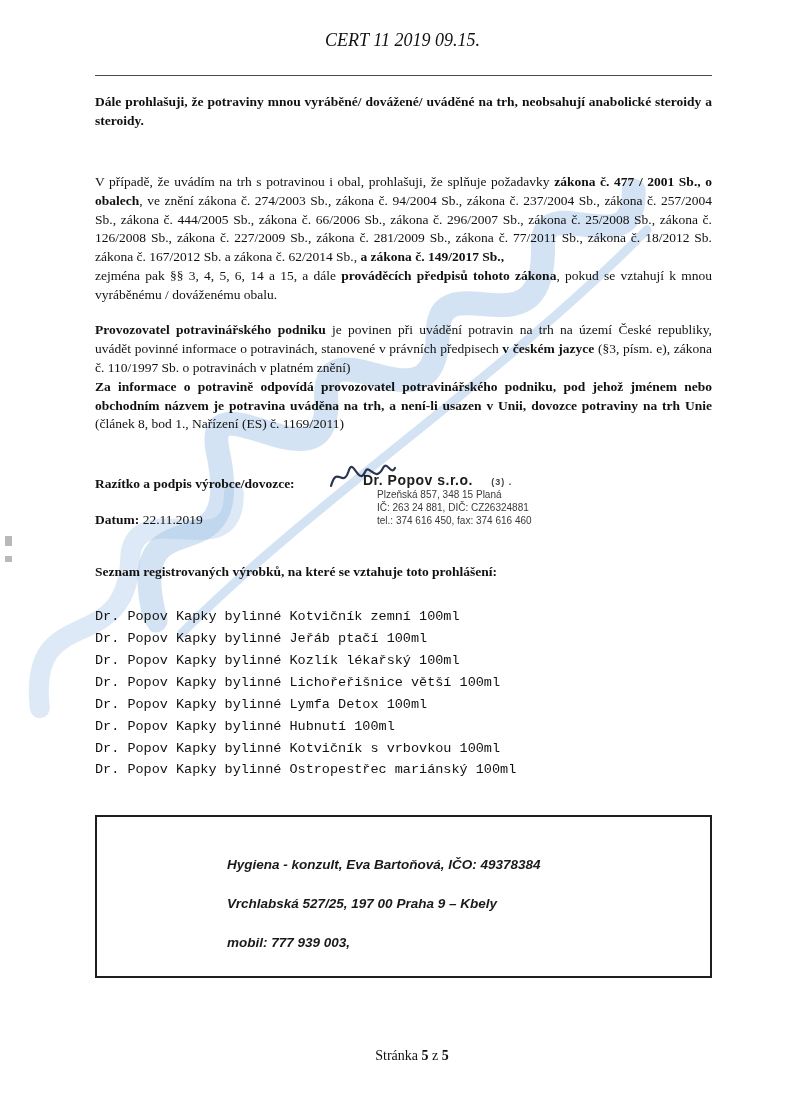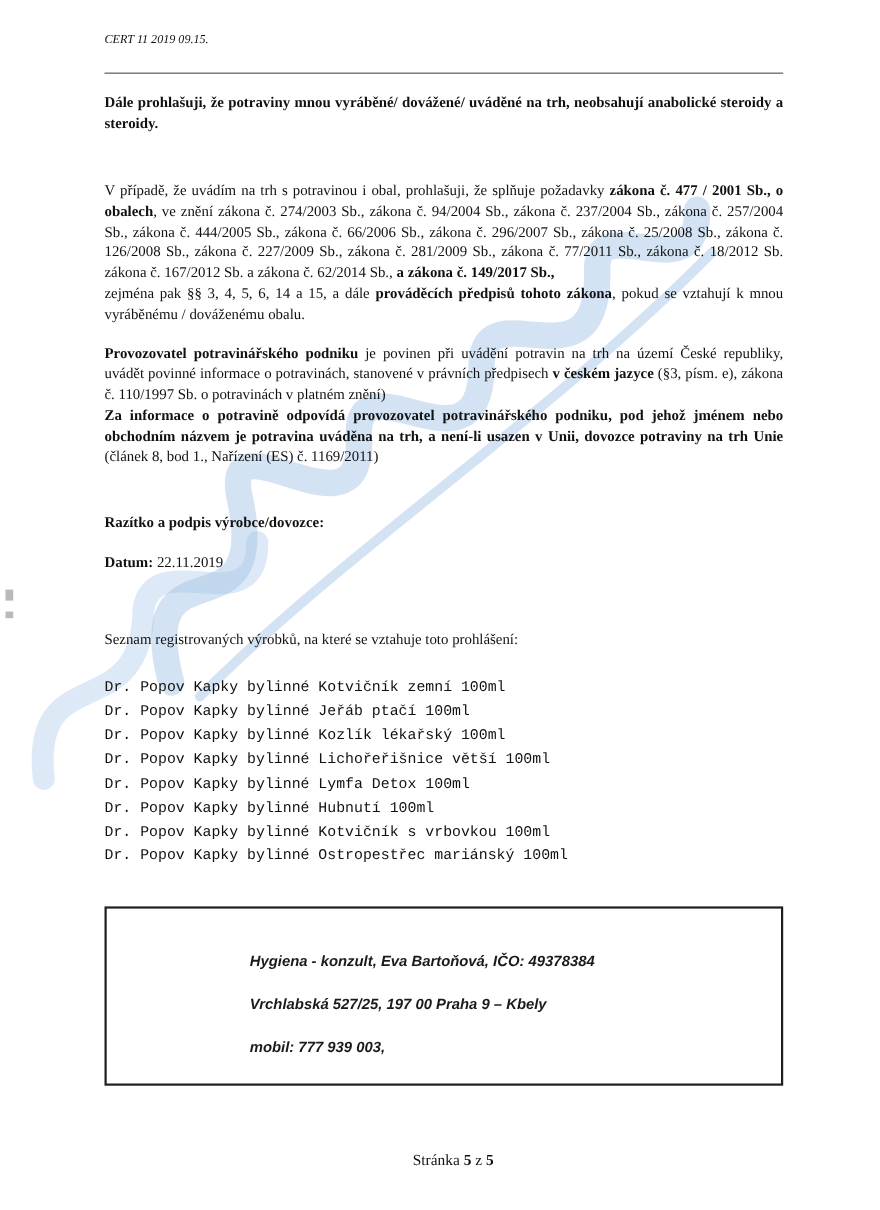--- a/index.html
+++ b/index.html
@@ -8,40 +8,40 @@
     position:relative;
     width:800px; height:1100px;
     margin:0 auto;
     background:#ffffff;
     font-family:"Liberation Serif", serif;
     font-size:13.5px;
     color:#111;
     overflow:hidden;
   }
   .content { position:relative; z-index:2; padding:30px 88px 0 95px; }
-  .doc-code { text-align:left; font-style:italic; font-size:11px; padding-right:2px; }
+  .doc-code { text-align:center; font-style:italic; font-size:18px; padding-right:2px; }
   .top-rule { border:none; border-top:1.6px solid #4a4a4a; margin-top:24px; }
   .para { text-align:justify; line-height:1.40; white-space:pre-line; }
   .p-anabolic { margin-top:17px; font-weight:bold; }
   .p-packaging { margin-top:42px; }
   .section-heading { margin-top:46px; font-weight:bold; text-decoration:underline; }
   .p-labeling { margin-top:16px; }
   .stamp-row { position:relative; margin-top:42px; height:78px; }
   .stamp-label { font-weight:bold; }
   .date-line { position:absolute; left:0; top:36px; }
   .date-label { font-weight:bold; }
   .stamp-block {
     position:absolute; left:268px; top:-4px; width:250px;
     font-family:"Liberation Sans", sans-serif; color:#2b2b2b;
   }
   .stamp-company { font-weight:bold; font-size:14px; letter-spacing:0.5px; color:#1c1c1c; position:relative; }
   .stamp-note { font-size:9px; color:#444; margin-left:14px; letter-spacing:1px; }
   .stamp-line { font-size:10px; line-height:1.3; color:#3a3a3a; margin-left:14px; }
   .signature { position:absolute; left:-38px; top:-12px; z-index:3; }
-  .list-heading { margin-top:28px; font-weight:normal; }
+  .list-heading { margin-top:10px; font-weight:bold; }
   .product-list { margin-top:26px; line-height:1.62;font-family:Liberation Mono, monospace; }
   .processor-box {
     margin-top:34px;
     border:2px solid #1e1e1e;
     padding:16px 22px 26px 22px;
     font-family:"Liberation Sans", sans-serif;
     font-style:italic;
     font-size:13.5px;
     color:#1a1a1a;
   }
@@ -89,20 +89,32 @@
     <p class="para p-labeling"><span style="font-weight: bold;">Provozovatel potravinářského podniku</span><span> je povinen při uvádění potravin na trh na území České republiky, uvádět povinné informace o potravinách, stanovené v právních předpisech </span><span style="font-weight: bold;">v českém jazyce</span><span> (§3, písm. e), zákona č. 110/1997 Sb. o potravinách v platném znění)</span><span style="font-weight: bold;">
 Za informace o potravině odpovídá provozovatel potravinářského podniku, pod jehož jménem nebo obchodním názvem je potravina uváděna na trh, a není-li usazen v Unii, dovozce potraviny na trh Unie</span><span> (článek 8, bod 1., Nařízení (ES) č. 1169/2011)</span></p>
 
     <div class="stamp-row">
       <span class="stamp-label">Razítko a podpis výrobce/dovozce:</span>
 
       <div class="date-line">
         <span class="date-label">Datum:</span><span> 22.11.2019</span>
       </div>
 
+      <div class="stamp-block">
+        <div class="stamp-company">
+          <svg class="signature" width="72" height="34" viewBox="0 0 72 34">
+            <path d="M6 26 C 12 4, 18 30, 24 10 C 28 -2, 34 26, 40 12 C 44 2, 50 24, 58 8 C 62 0, 66 16, 70 8" fill="none" stroke="#2a3550" stroke-width="2.2" stroke-linecap="round"></path>
+          </svg>
+          <span>Dr. Popov s.r.o.</span>
+          <span class="stamp-note">(3) .</span>
+        </div>
+        <div class="stamp-line">Plzeňská 857, 348 15  Planá</div>
+        <div class="stamp-line">IČ: 263 24 881, DIČ: CZ26324881</div>
+        <div class="stamp-line">tel.: 374 616 450, fax: 374 616 460</div>
+      </div>
     </div>
 
     <p class="list-heading">Seznam registrovaných výrobků, na které se vztahuje toto prohlášení:</p>
 
     <div class="product-list">
       <div class="product-item">Dr. Popov Kapky bylinné Kotvičník zemní 100ml</div>
       <div class="product-item">Dr. Popov Kapky bylinné Jeřáb ptačí 100ml</div>
       <div class="product-item">Dr. Popov Kapky bylinné Kozlík lékařský 100ml</div>
       <div class="product-item">Dr. Popov Kapky bylinné Lichořeřišnice větší 100ml</div>
       <div class="product-item">Dr. Popov Kapky bylinné Lymfa Detox 100ml</div>

